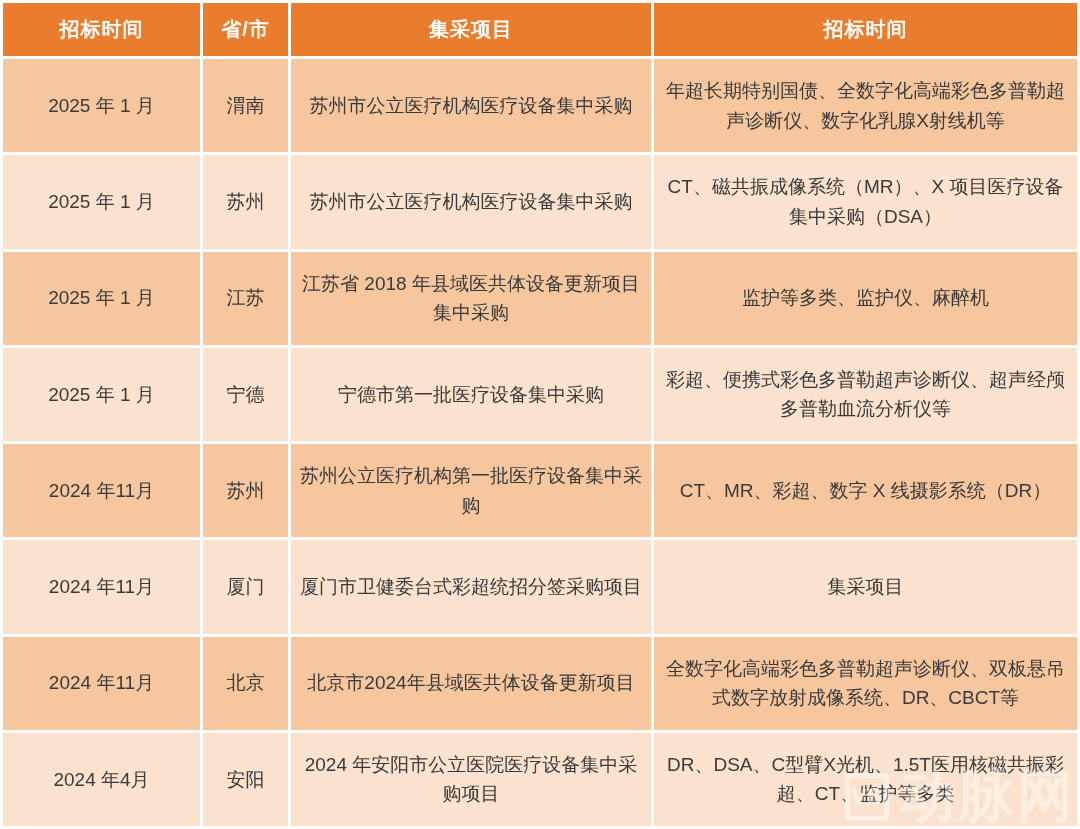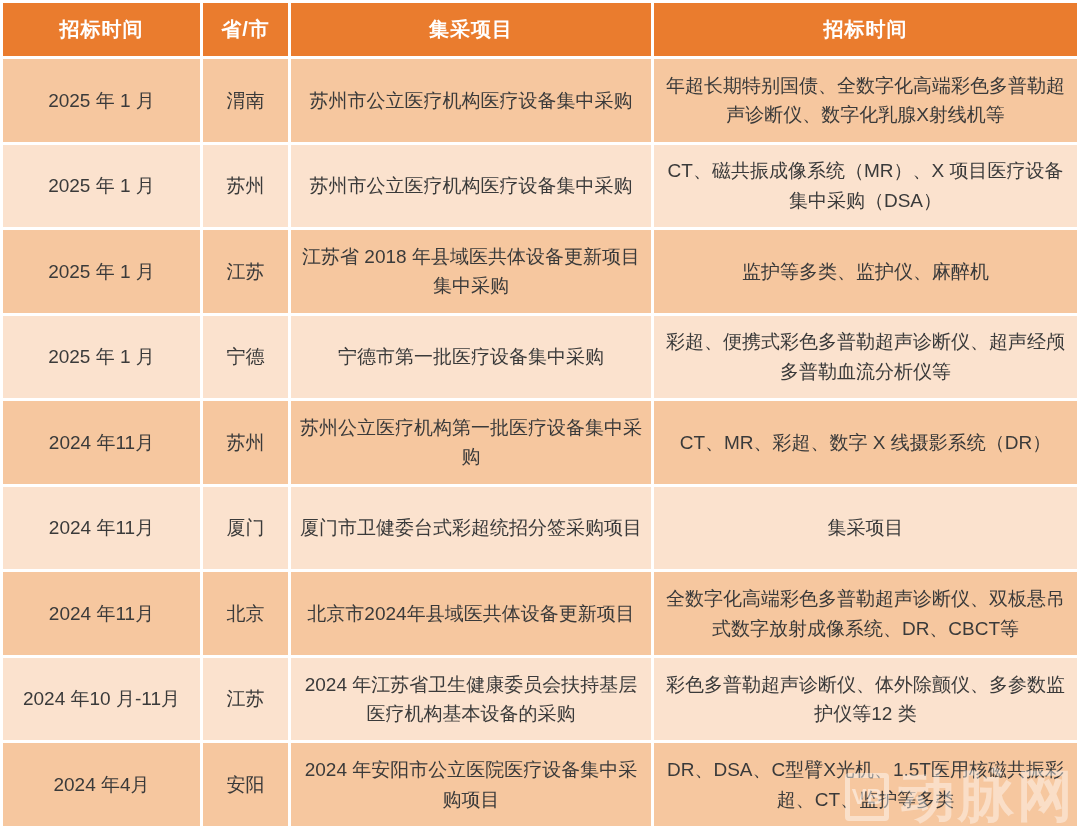--- a/index.html
+++ b/index.html
@@ -156,26 +156,20 @@
     <td>集采项目</td>
   </tr>
 
   <tr>
     <td>2024 年11月</td>
     <td>北京</td>
     <td>北京市2024年县域医共体设备更新项目</td>
     <td>全数字化高端彩色多普勒超声诊断仪、双板悬吊式数字放射成像系统、DR、CBCT等</td>
   </tr>
 
-  <tr>
-    <td>2024 年10 月-11月</td>
-    <td>江苏</td>
-    <td>2024 年江苏省卫生健康委员会扶持基层医疗机构基本设备的采购</td>
-    <td>彩色多普勒超声诊断仪、体外除颤仪、多参数监护仪等12 类</td>
-  </tr>
 
   <tr>
     <td>2024 年4月</td>
     <td>安阳</td>
     <td>2024 年安阳市公立医院医疗设备集中采购项目</td>
     <td>DR、DSA、C型臂X光机、1.5T医用核磁共振彩超、CT、监护等多类</td>
   </tr>
 </tbody>
   </table>
 

